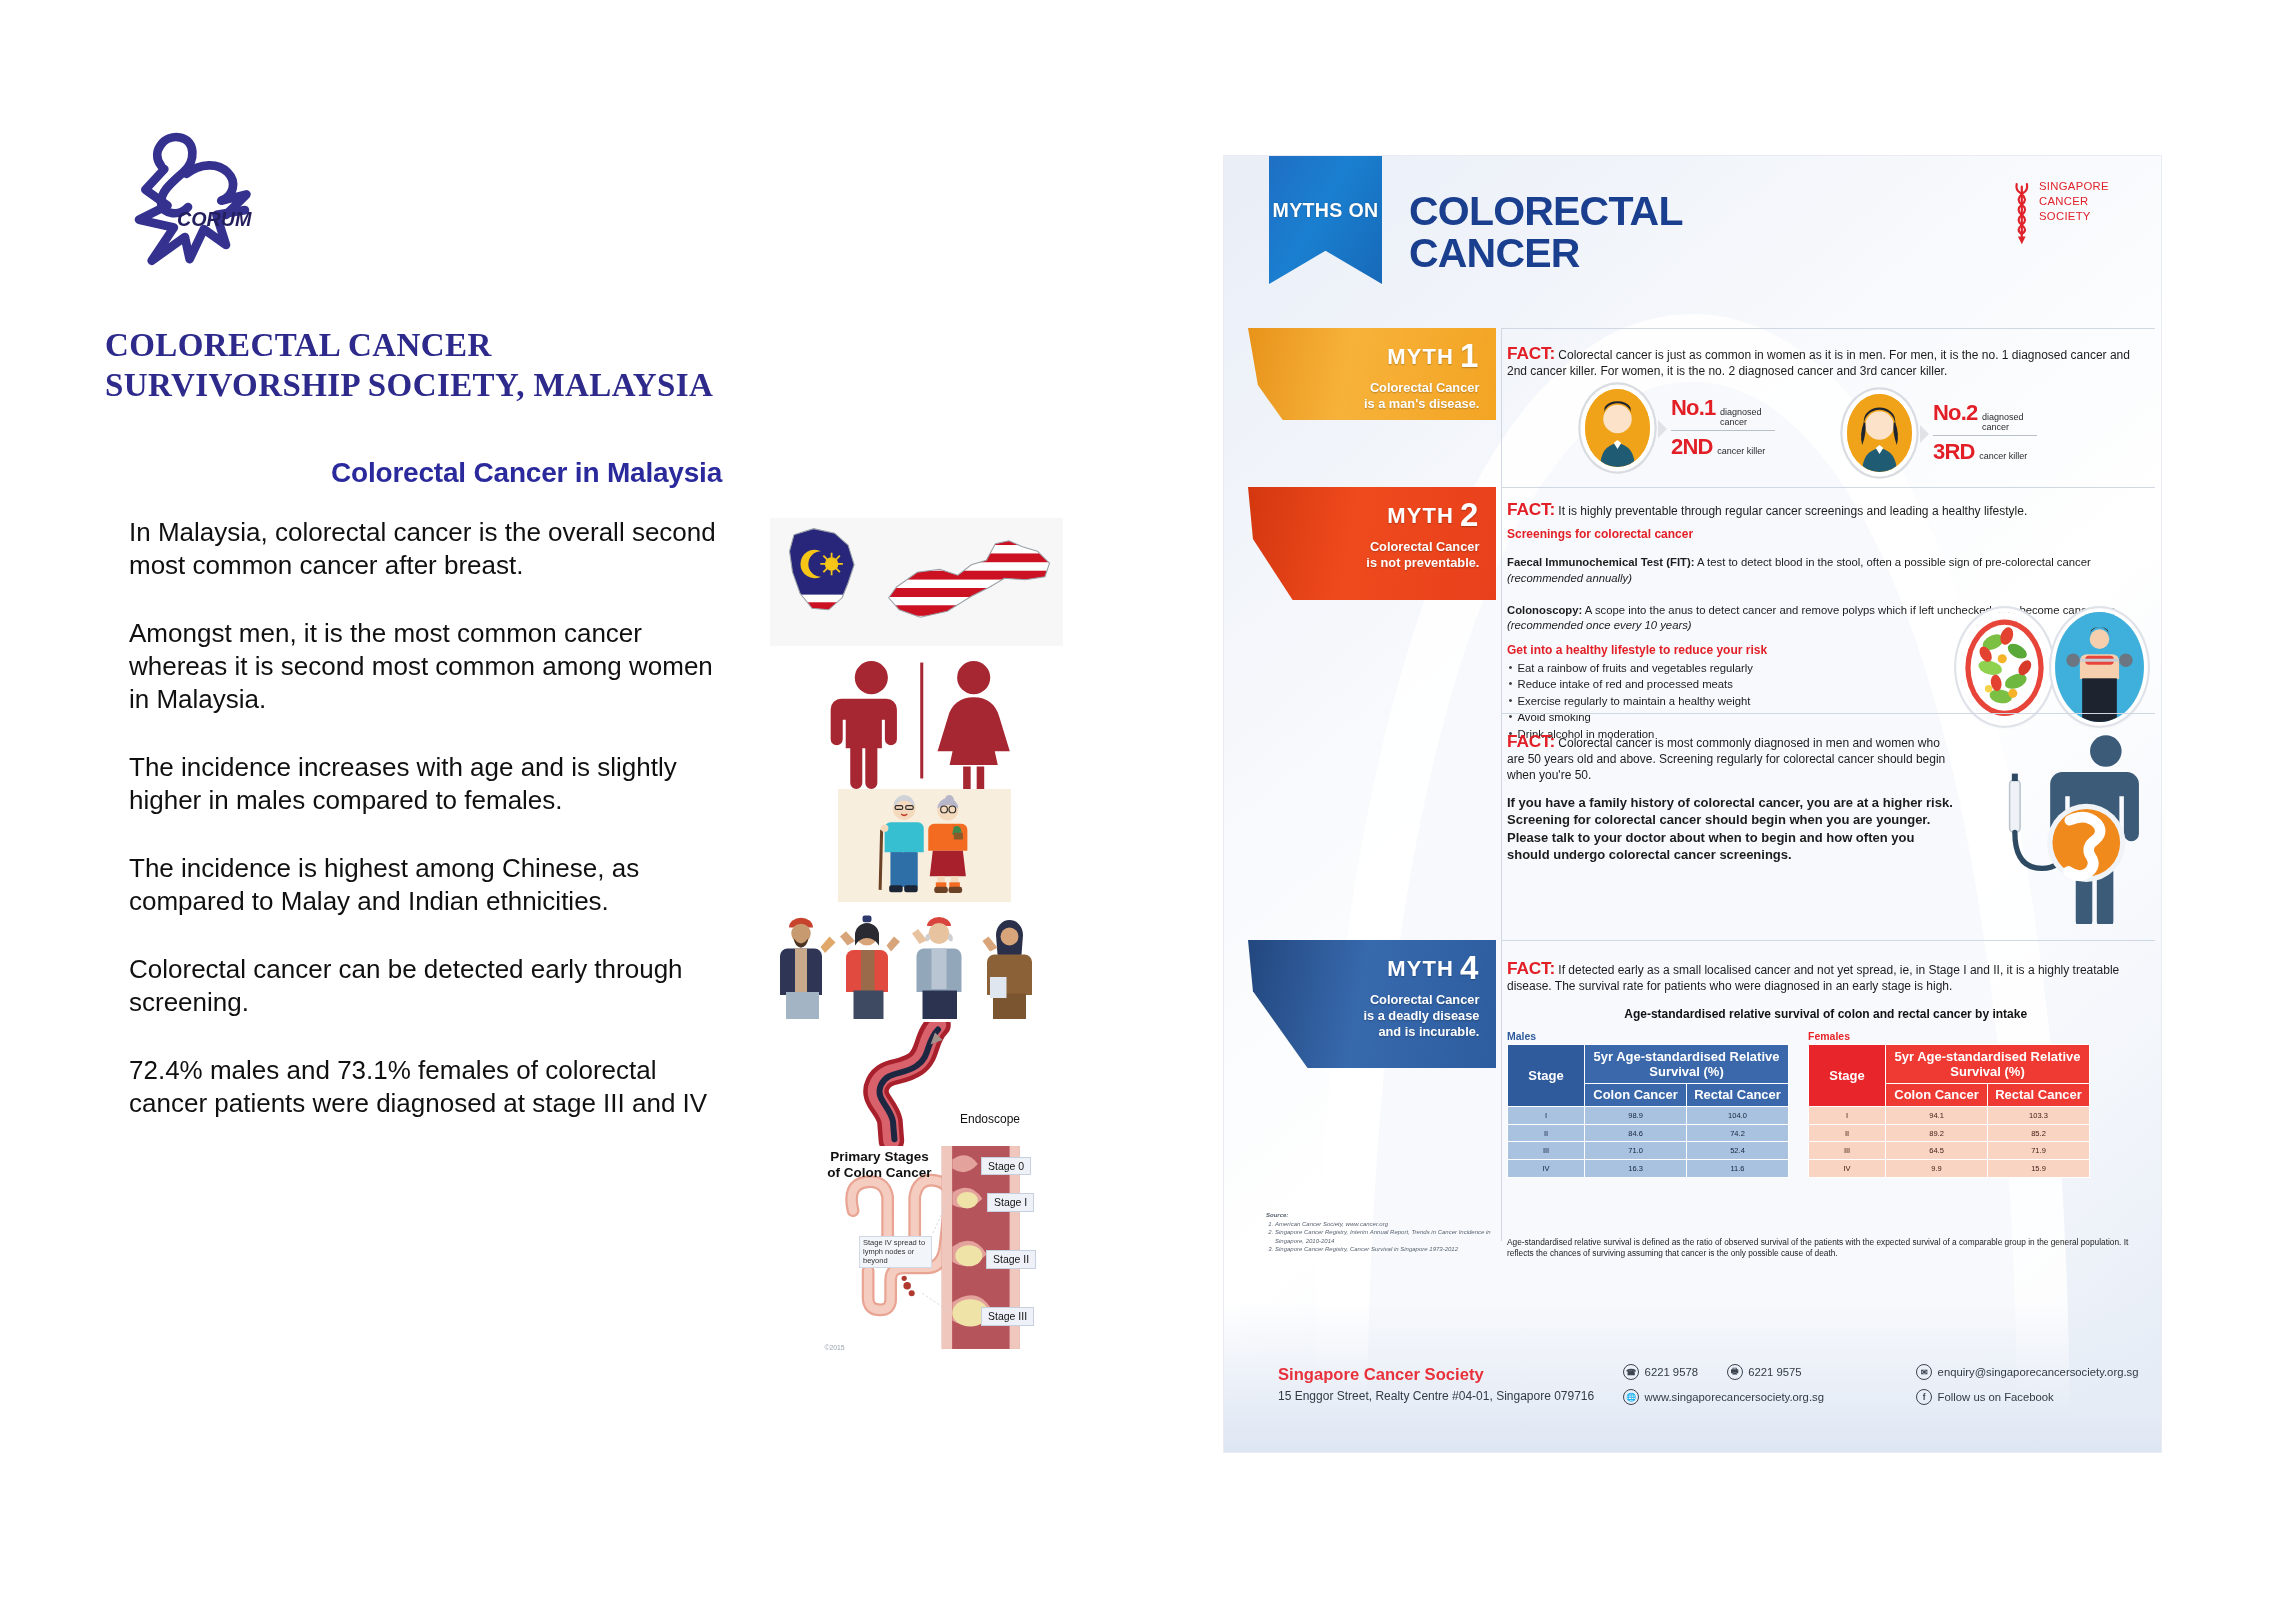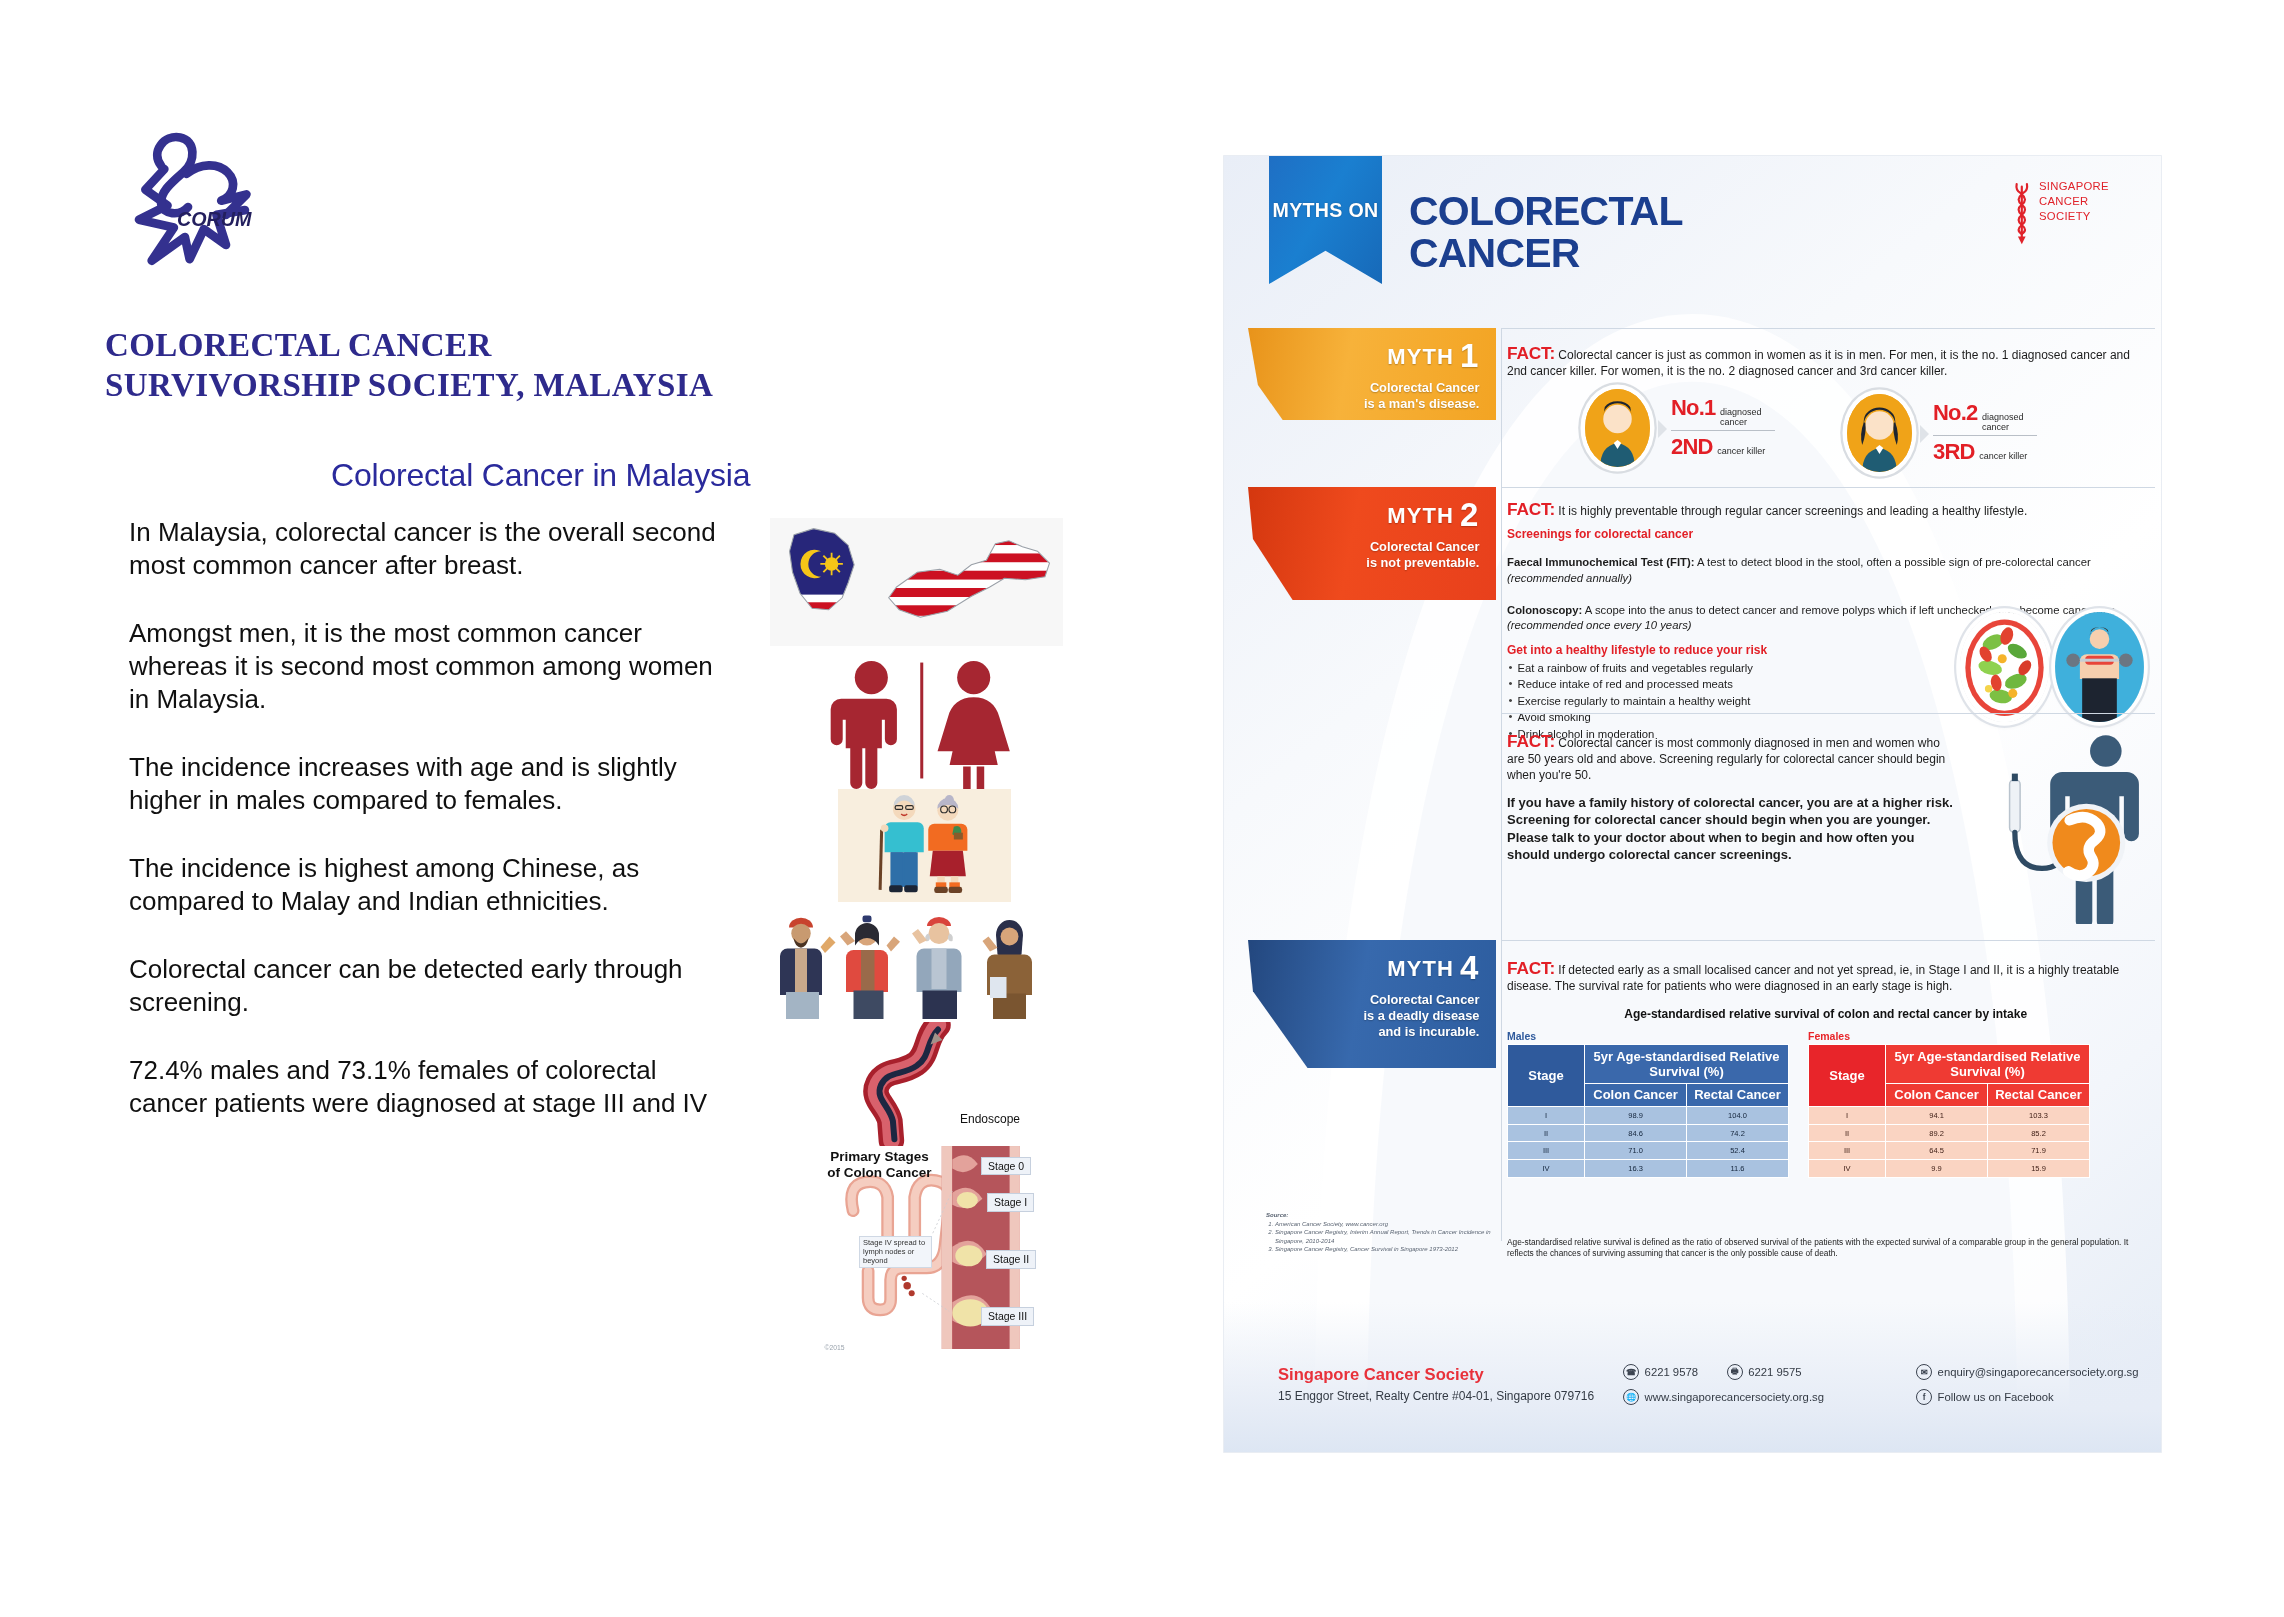--- a/index.html
+++ b/index.html
@@ -11,21 +11,21 @@
 
   #corum-logo{position:absolute;left:128px;top:128px;width:158px;height:158px;}
   #corum-logo svg{width:100%;height:100%;display:block;}
 
   #org-title{position:absolute;left:105px;top:325px;width:828px;
     font-family:"Liberation Serif",serif;font-weight:bold;font-size:33px;
     color:#2e2a8c;line-height:1.22;letter-spacing:0.4px;}
   #org-title div{white-space:nowrap;}
 
   #section-heading{position:absolute;left:331px;top:457px;width:572px;
-    font-size:32px;font-weight:normal;color:#2a2a9c;text-align:left;
+    font-size:28px;font-weight:bold;color:#2a2a9c;text-align:left;
     letter-spacing:-0.2px;}
 
   #body-text{position:absolute;left:129px;top:516px;width:602px;
     font-size:26px;color:#101010;line-height:1.27;}
   #body-text p{margin:0 0 35px 0;}
 
   
   #figure-strip{position:absolute;left:766px;top:518px;width:301px;}
   .fig{position:relative;margin:0 auto;}
 

